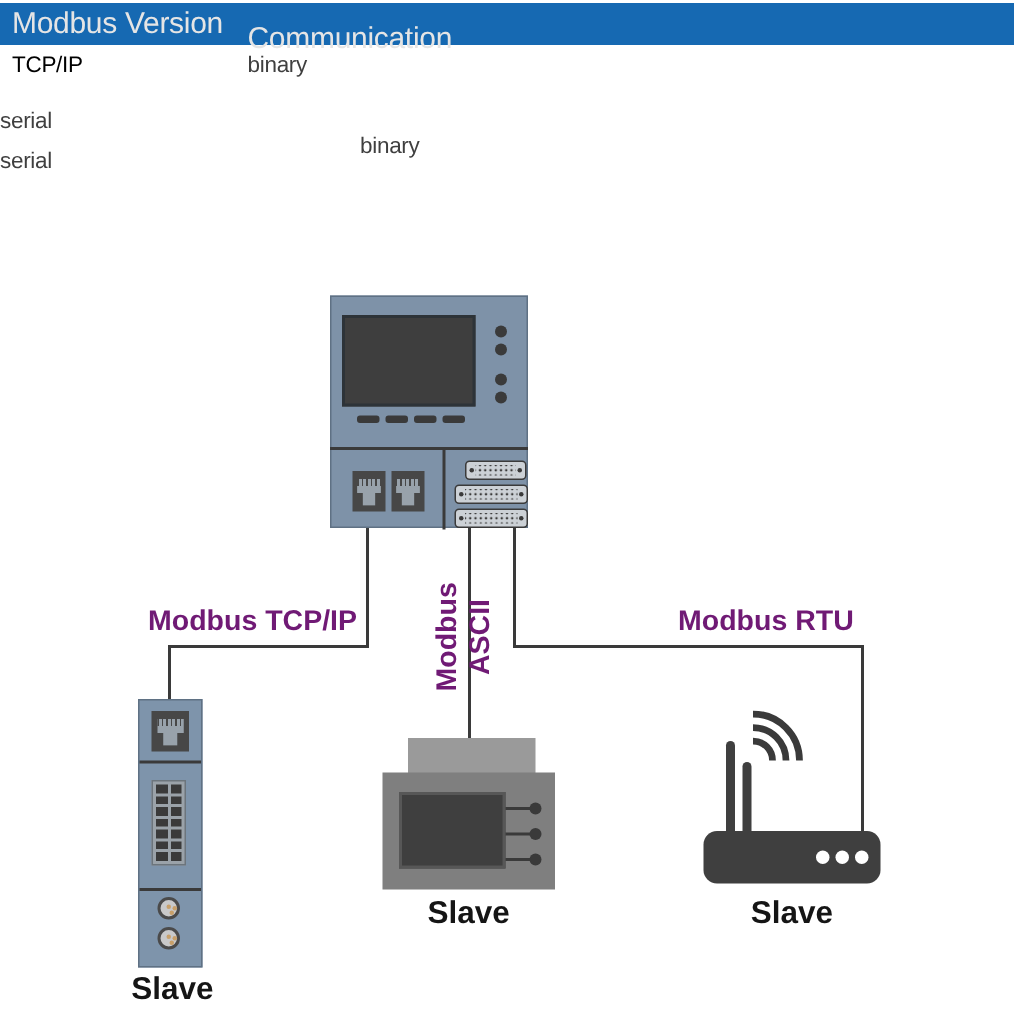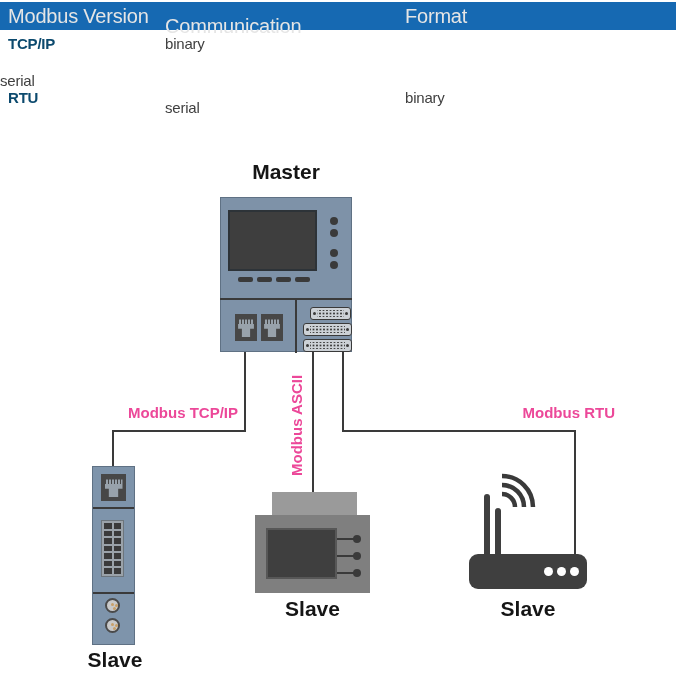--- a/index.html
+++ b/index.html
@@ -8,27 +8,27 @@
 
   
   .mtable{position:absolute;left:0;top:2px;width:676px;}
   .thead{height:28px;background:#1669b2;display:flex;align-items:center;}
   .th{color:#e5e5e5;font-weight:normal;font-size:20px;letter-spacing:-0.2px;}
   .trow{height:27px;display:flex;align-items:center;}
   .c1{width:157px;padding-left:8px;box-sizing:content-box;}
   .c2{width:240px;margin-top:20px;}
   .c3{flex:1;}
   .td{font-size:15px;color:#3f3f3f;letter-spacing:-0.2px;}
-  .td.key{font-weight:bold;color:#0c4a6e;}
+  .td.key{font-weight:normal;color:#000000;}
 
   
   .abs{position:absolute;}
   .line{position:absolute;background:#3a3a3a;}
   .devlabel{position:absolute;font-weight:bold;color:#151515;font-size:21px;text-align:center;}
-  .connlabel{position:absolute;font-weight:bold;color:#ec4899;font-size:15px;}
+  .connlabel{position:absolute;font-weight:bold;color:#701a75;font-size:19px;}
   .dot{position:absolute;border-radius:50%;background:#3a3a3a;}
 
   
   .master{position:absolute;left:220px;top:197px;width:132px;height:155px;
           background:#7e92a8;border:1px solid #5f7184;box-sizing:border-box;}
   .screen{position:absolute;left:7px;top:12px;width:89px;height:61px;
           background:#3e3e3e;border:2px solid #2d3338;box-sizing:border-box;}
   .dash{position:absolute;width:15px;height:5px;background:#3a3a3a;border-radius:2px;top:79px;}
   .hdivider{position:absolute;left:-1px;top:100px;width:132px;height:2px;background:#3a3a3a;}
   .vdivider{position:absolute;left:74px;top:100px;width:2px;height:55px;background:#3a3a3a;}
@@ -75,37 +75,34 @@
 </style>
 </head>
 <body>
 
 <div class="page">
 
   <div class="mtable">
     <div class="thead">
       <div class="th c1">Modbus Version</div>
       <div class="th c2">Communication</div>
-      <div class="th c3">Format</div>
     </div>
     <div class="trow">
       <div class="td key c1">TCP/IP</div>
       <div class="td c3">binary</div>
     </div>
     <div class="trow">
       <div class="td c2">serial</div>
     </div>
     <div class="trow">
-      <div class="td key c1">RTU</div>
       <div class="td c2">serial</div>
       <div class="td c3">binary</div>
     </div>
   </div>
 
-  <div class="devlabel" style="left:220px;top:160px;width:132px;">Master</div>
 
   <div class="master">
     <div class="screen"></div>
     <div class="dot" style="left:109px;top:19px;width:8px;height:8px;"></div>
     <div class="dot" style="left:109px;top:31px;width:8px;height:8px;"></div>
     <div class="dot" style="left:109px;top:51px;width:8px;height:8px;"></div>
     <div class="dot" style="left:109px;top:63px;width:8px;height:8px;"></div>
     <div class="dash" style="left:17px;"></div>
     <div class="dash" style="left:36px;"></div>
     <div class="dash" style="left:55px;"></div>
@@ -135,21 +132,21 @@
   <div class="line" style="left:112px;top:430px;width:134px;height:2px;"></div>
   <div class="line" style="left:112px;top:430px;width:2px;height:36px;"></div>
   <div class="connlabel" style="left:88px;top:404px;width:150px;text-align:right;">Modbus TCP/IP</div>
 
   <div class="line" style="left:312px;top:352px;width:2px;height:140px;"></div>
   <div class="connlabel" style="left:288px;top:368px;height:114px;writing-mode:vertical-rl;transform:rotate(180deg);text-align:center;">Modbus ASCII</div>
 
   <div class="line" style="left:342px;top:352px;width:2px;height:80px;"></div>
   <div class="line" style="left:342px;top:430px;width:234px;height:2px;"></div>
   <div class="line" style="left:574px;top:430px;width:2px;height:125px;"></div>
-  <div class="connlabel" style="left:475px;top:404px;width:140px;text-align:right;">Modbus RTU</div>
+  <div class="connlabel" style="left:452px;top:404px;width:140px;text-align:left;">Modbus RTU</div>
 
   <div class="gateway">
     <div class="rj45" style="left:8px;top:7px;width:25px;height:27px;">
       <div class="jack"></div>
       <div class="pins"></div>
     </div>
     <div class="gw-div" style="top:40px;"></div>
     <div class="termblock">
       <div class="cell"></div>
         <div class="cell"></div>

